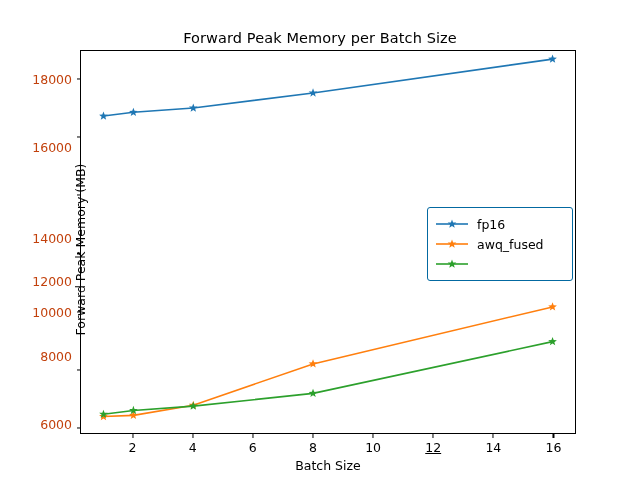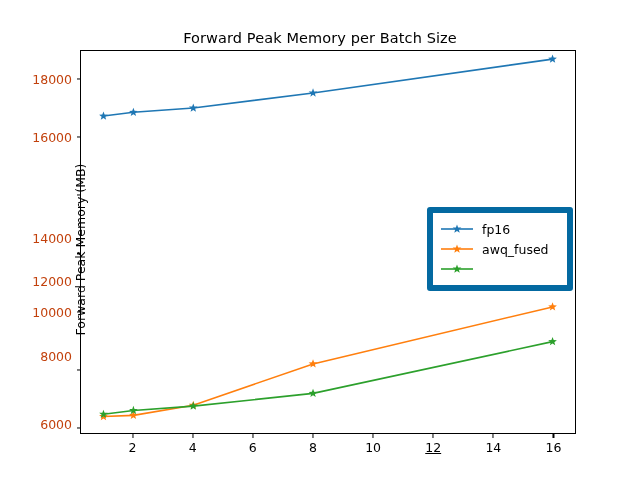--- a/index.html
+++ b/index.html
@@ -127,21 +127,21 @@
     color: #000000;
     transform: rotate(-90deg);
     transform-origin: center center;
   }
   #legend {
     position: absolute;
     left: 427px;
     top: 207px;
     width: 146px;
     box-sizing: border-box;
-    border: 6px solid #0369a1;
+    border: 1px solid #0369a1;
     border-radius: 3px;
     background: #ffffff;
     padding: 6px 8px 6px 7px;
   }
   .legend-row {
     display: flex;
     align-items: center;
     height: 20px;
   }
   .legend-sample {
@@ -164,21 +164,21 @@
   <div id="chart-title">Forward Peak Memory per Batch Size</div>
 
   <div id="y-axis-label">Forward Peak Memory (MB)</div>
 
   <div id="y-tick-labels">
       <div class="tick-label-y" style="top: 374px; margin-left: 37px;">6000</div>
       <div class="tick-label-y" style="top: 306px;">8000</div>
       <div class="tick-label-y" style="top: 261.62px;">10000</div>
       <div class="tick-label-y" style="top: 203.482px; margin-top: 28px;">12000</div>
       <div class="tick-label-y" style="top: 145.344px; margin-top: 43px;">14000</div>
-      <div class="tick-label-y" style="top: 87px;">16000</div>
+      <div class="tick-label-y" style="top: 97px;">16000</div>
       <div class="tick-label-y" style="top: 29.0689px;">18000</div>
     </div>
   <div id="y-tick-marks">
       <div class="tick-mark-y" style="top: 377.896px;"></div>
       <div class="tick-mark-y" style="top: 319.758px;"></div>
       <div class="tick-mark-y" style="top: 261.62px;"></div>
       <div class="tick-mark-y" style="top: 203.482px;"></div>
       <div class="tick-mark-y" style="top: 145.344px;"></div>
       <div class="tick-mark-y" style="top: 87.2067px;"></div>
       <div class="tick-mark-y" style="top: 29.0689px;"></div>
@@ -226,20 +226,21 @@
   <div id="x-tick-labels">
       <div class="tick-label-x" style="left: 52.6061px;">2</div>
       <div class="tick-label-x" style="left: 112.727px;">4</div>
       <div class="tick-label-x" style="left: 172.848px;">6</div>
       <div class="tick-label-x" style="left: 232.97px;">8</div>
       <div class="tick-label-x" style="left: 293.091px;">10</div>
       <div class="tick-label-x" style="left: 353.212px; text-decoration: underline;">12</div>
       <div class="tick-label-x" style="left: 413.333px;">14</div>
       <div class="tick-label-x" style="left: 473.455px;">16</div>
     </div>
+  <div id="x-axis-label">Batch Size</div>
 
   <div id="legend">
       <div class="legend-row">
         <svg class="legend-sample" viewBox="0 0 34 14">
           <line x1="1" y1="7" x2="33" y2="7" stroke="#1f77b4" stroke-width="1.6"></line>
           <path d="M17.00,2.40L18.14,5.44L21.37,5.58L18.84,7.60L19.70,10.72L17.00,8.93L14.30,10.72L15.16,7.60L12.63,5.58L15.86,5.44Z" fill="#1f77b4"></path>
         </svg>
         <span class="legend-label">fp16</span>
       </div>
       <div class="legend-row">

